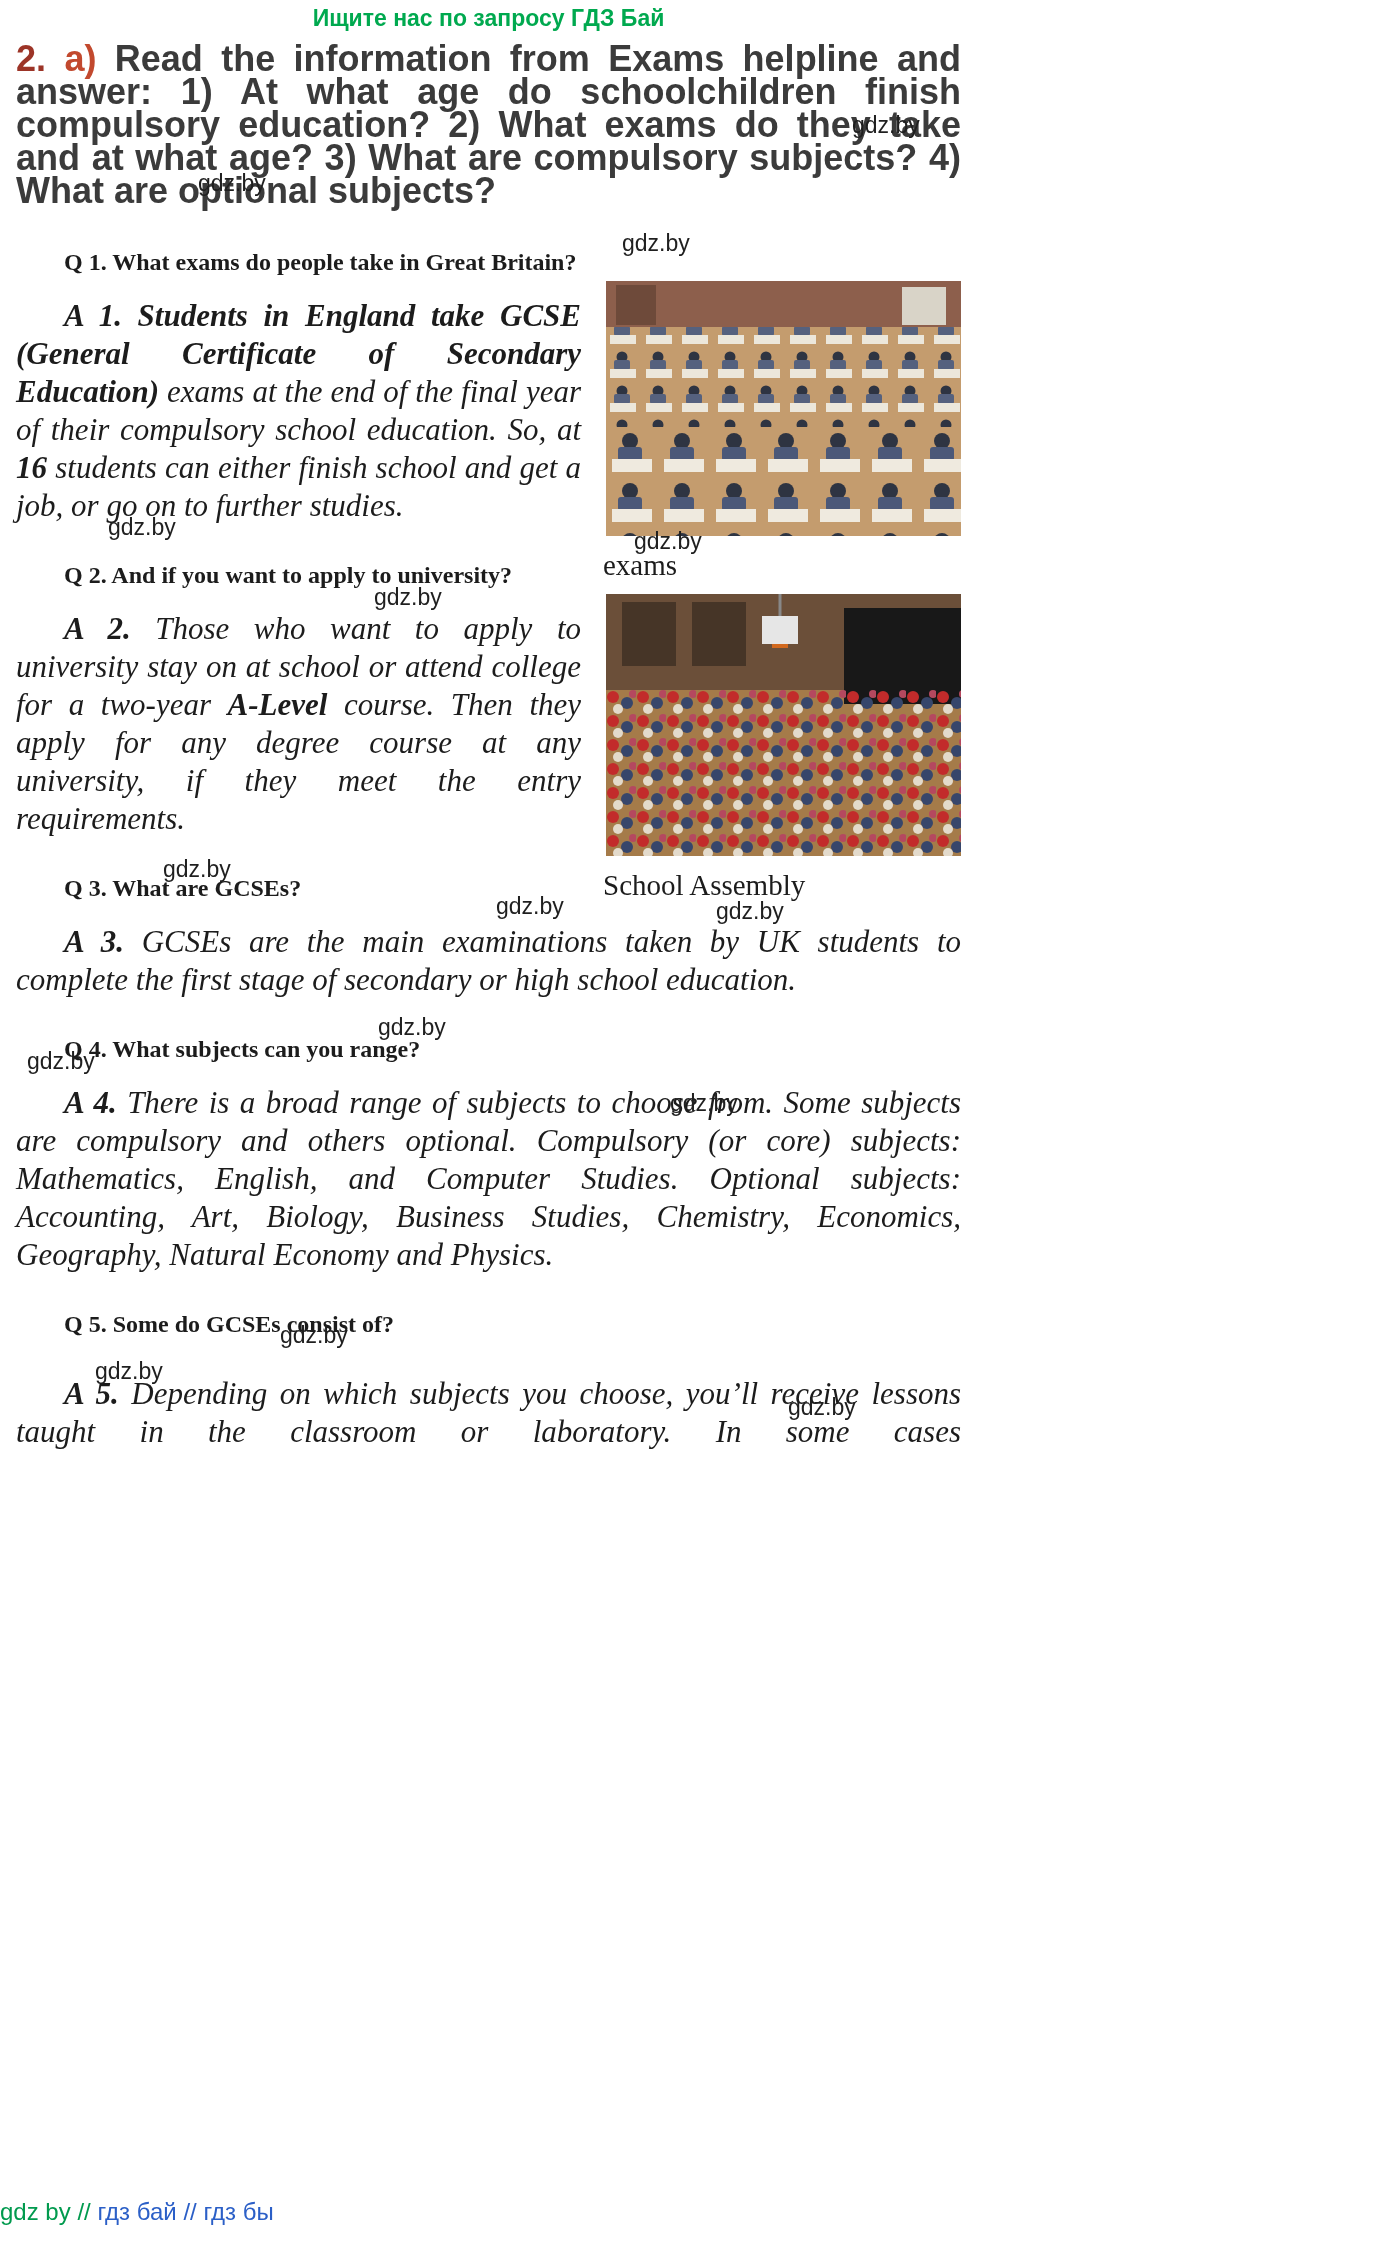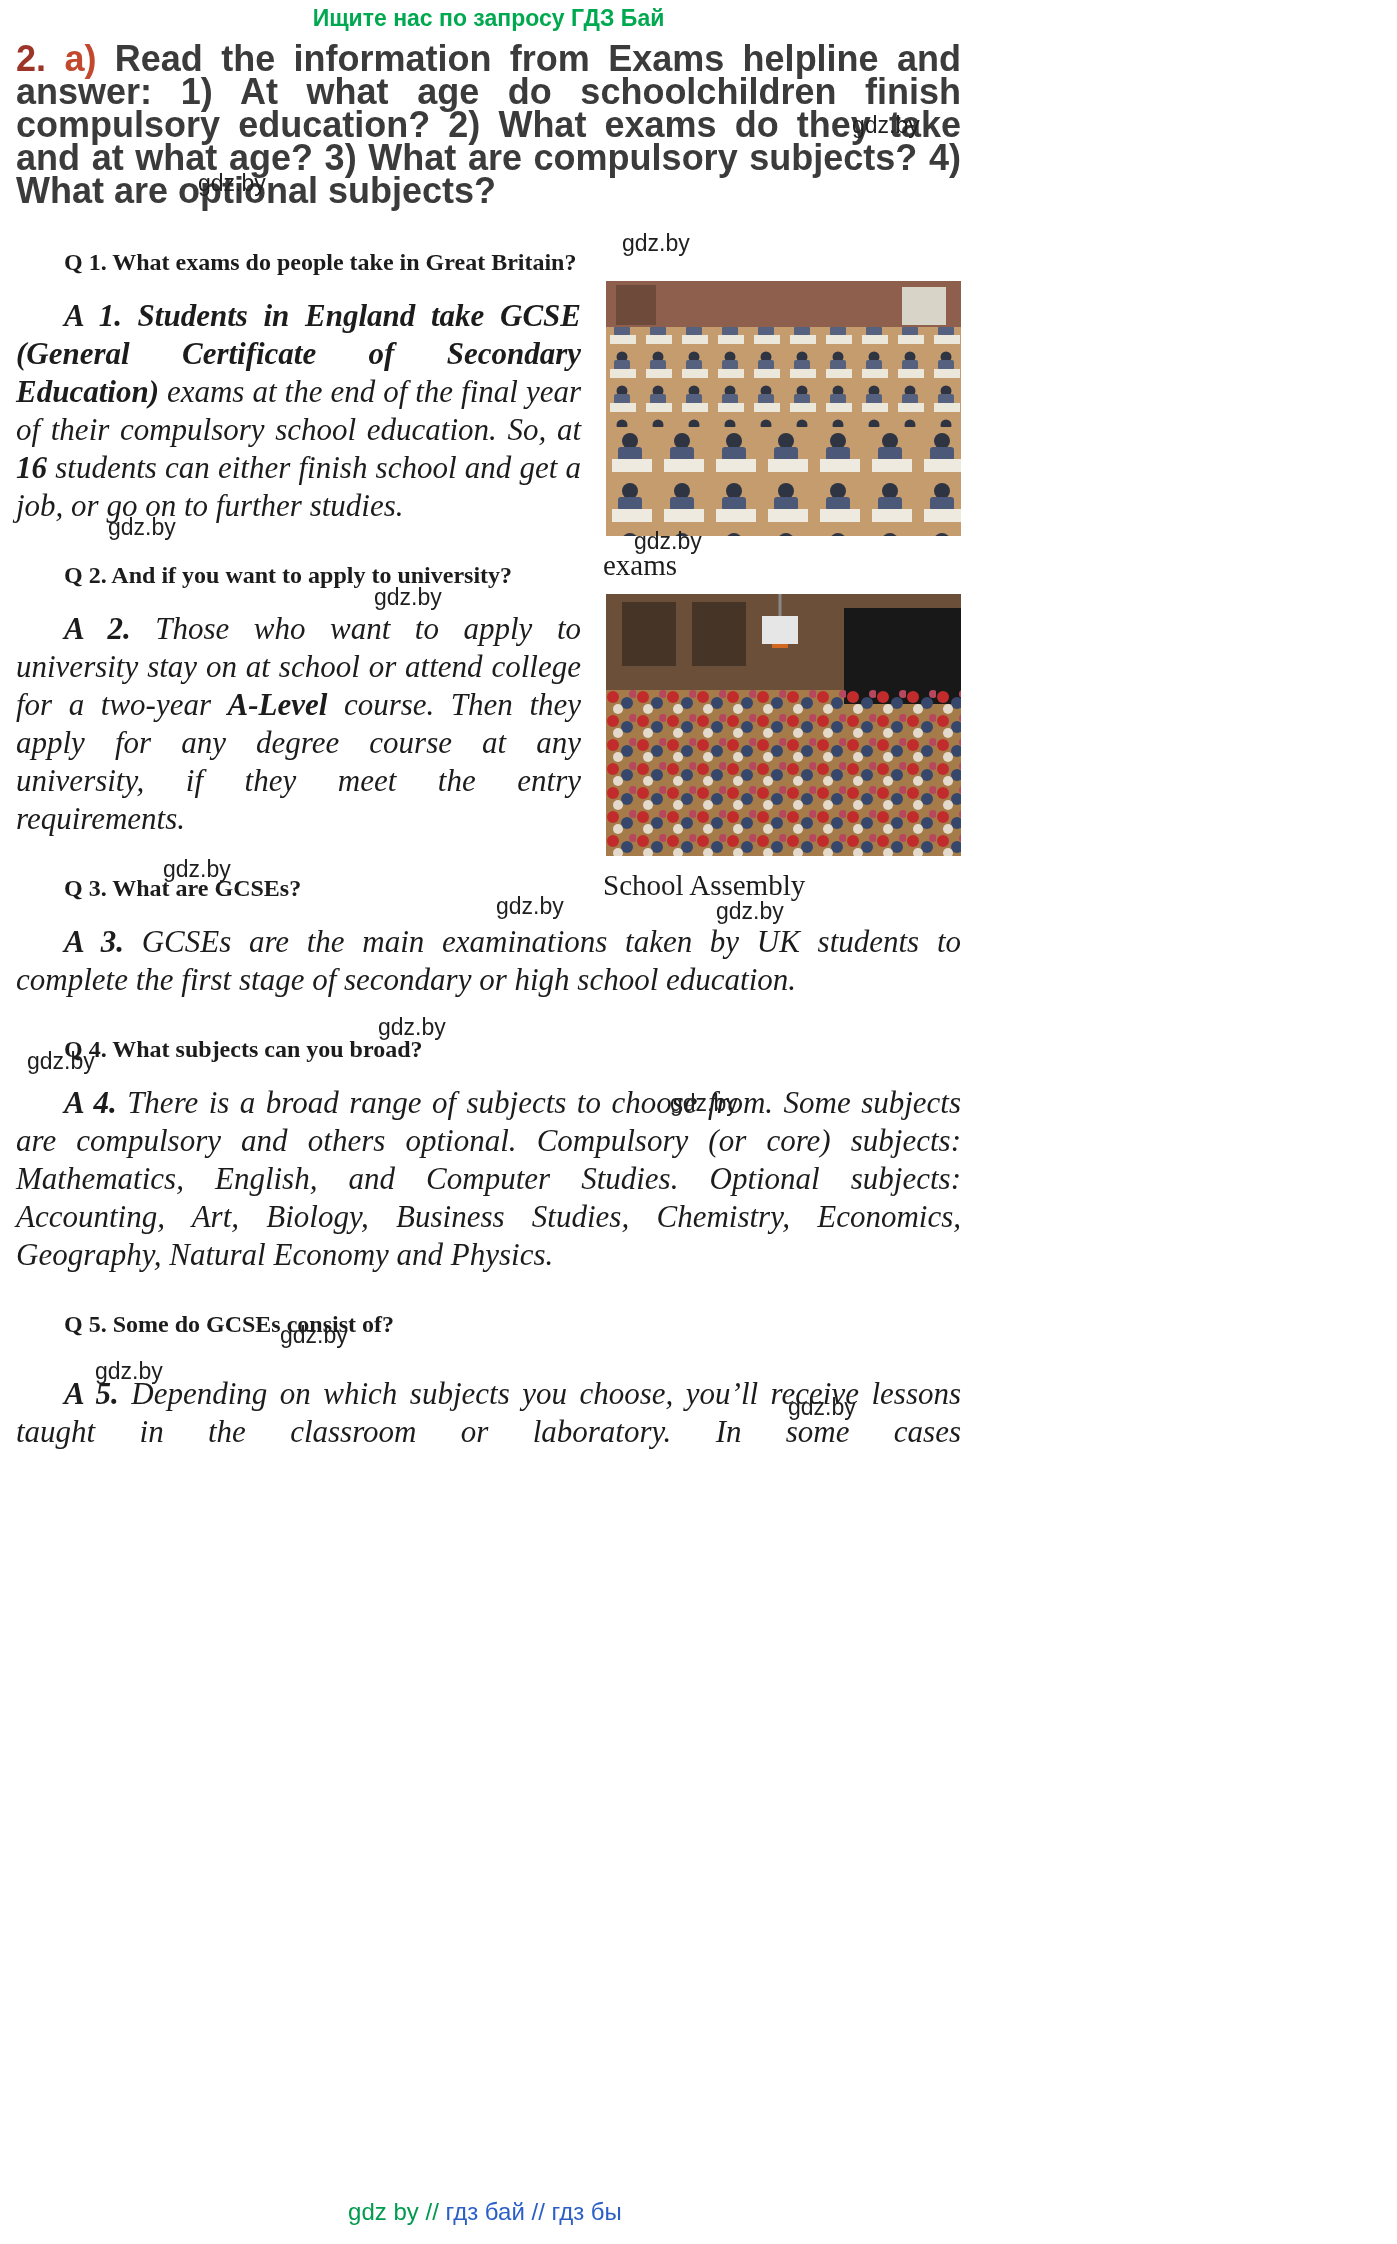--- a/index.html
+++ b/index.html
@@ -35,21 +35,21 @@
   .fig svg { display: block; width: 355px; height: auto; margin-left: 3px; }
   .figcap { margin-top: 13px; text-align: left; font-size: 29px; color: #1c1c1c; }
 
   .wm {
     position: absolute; font-family: Liberation Sans, sans-serif;
     font-size: 23px; color: #1f1f1f; white-space: nowrap;
   }
 
   .footer {
     position: absolute; top: 2198px; left: 0; width: 970px;
-    text-align: center; font-family: "Liberation Sans", sans-serif; font-size: 24px;
+    text-align: left; font-family: "Liberation Sans", sans-serif; font-size: 24px;
   }
   .fg { color: #019a4e; }
   .fb { color: #2b5fc7; }
 </style>
 </head>
 <body>
 
 <div class="page">
   <div class="content">
 
@@ -123,21 +123,21 @@
       <b>A-Level</b>
       <span>course. Then they apply for any degree course at any university, if they meet the entry requirements.</span></p>
 
     <h3 class="qhead"><span>Q 3.</span>
       <span>What are GCSEs?</span></h3>
 
     <p class="answer"><b>A 3.</b>
       <span>GCSEs are the main examinations taken by UK students to complete the first stage of secondary or high school education.</span></p>
 
     <h3 class="qhead"><span>Q 4.</span>
-      <span>What subjects can you broad?</span></h3>
+      <span>What subjects can you range?</span></h3>
 
     <p class="answer"><b>A 4.</b>
       <span>There is a broad range of subjects to choose from. Some subjects are compulsory and others optional. Compulsory (or core) subjects: Mathematics, English, and Computer Studies. Optional subjects: Accounting, Art, Biology, Business Studies, Chemistry, Economics, Geography, Natural Economy and Physics.</span></p>
 
     <h3 class="qhead"><span>Q 5.</span>
       <span>Some do GCSEs consist of?</span></h3>
 
     <p class="answer justify-last"><b>A 5.</b>
       <span>Depending on which subjects you choose, you’ll receive lessons taught in the classroom or laboratory. In some cases</span></p>
 

